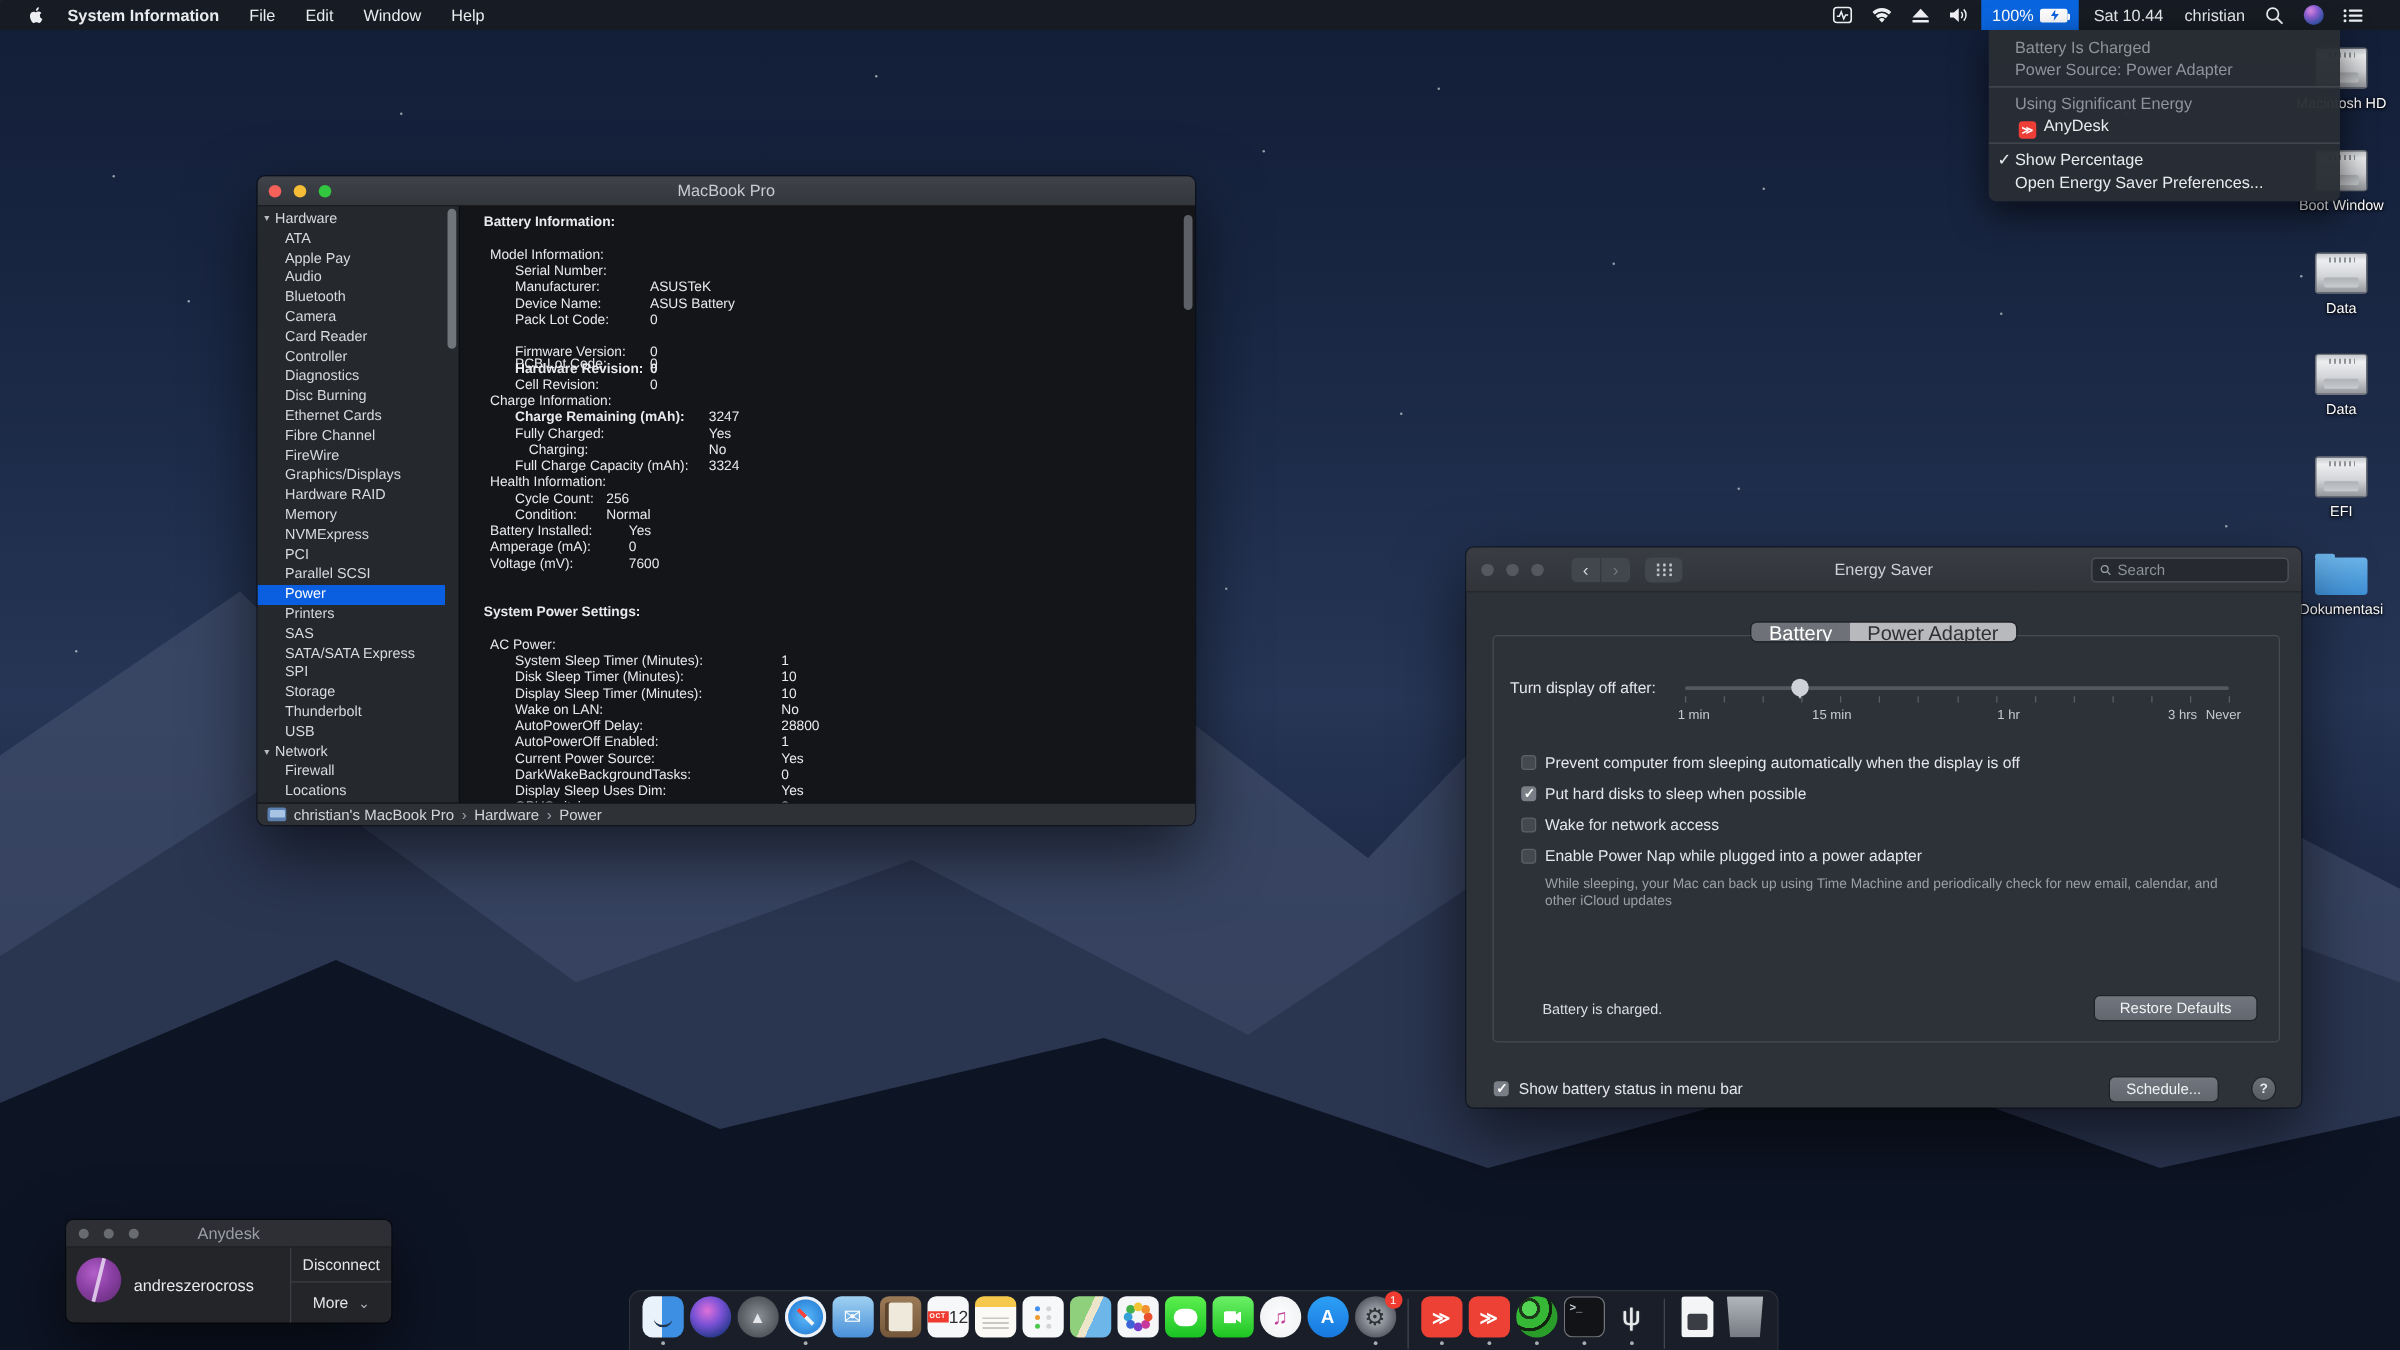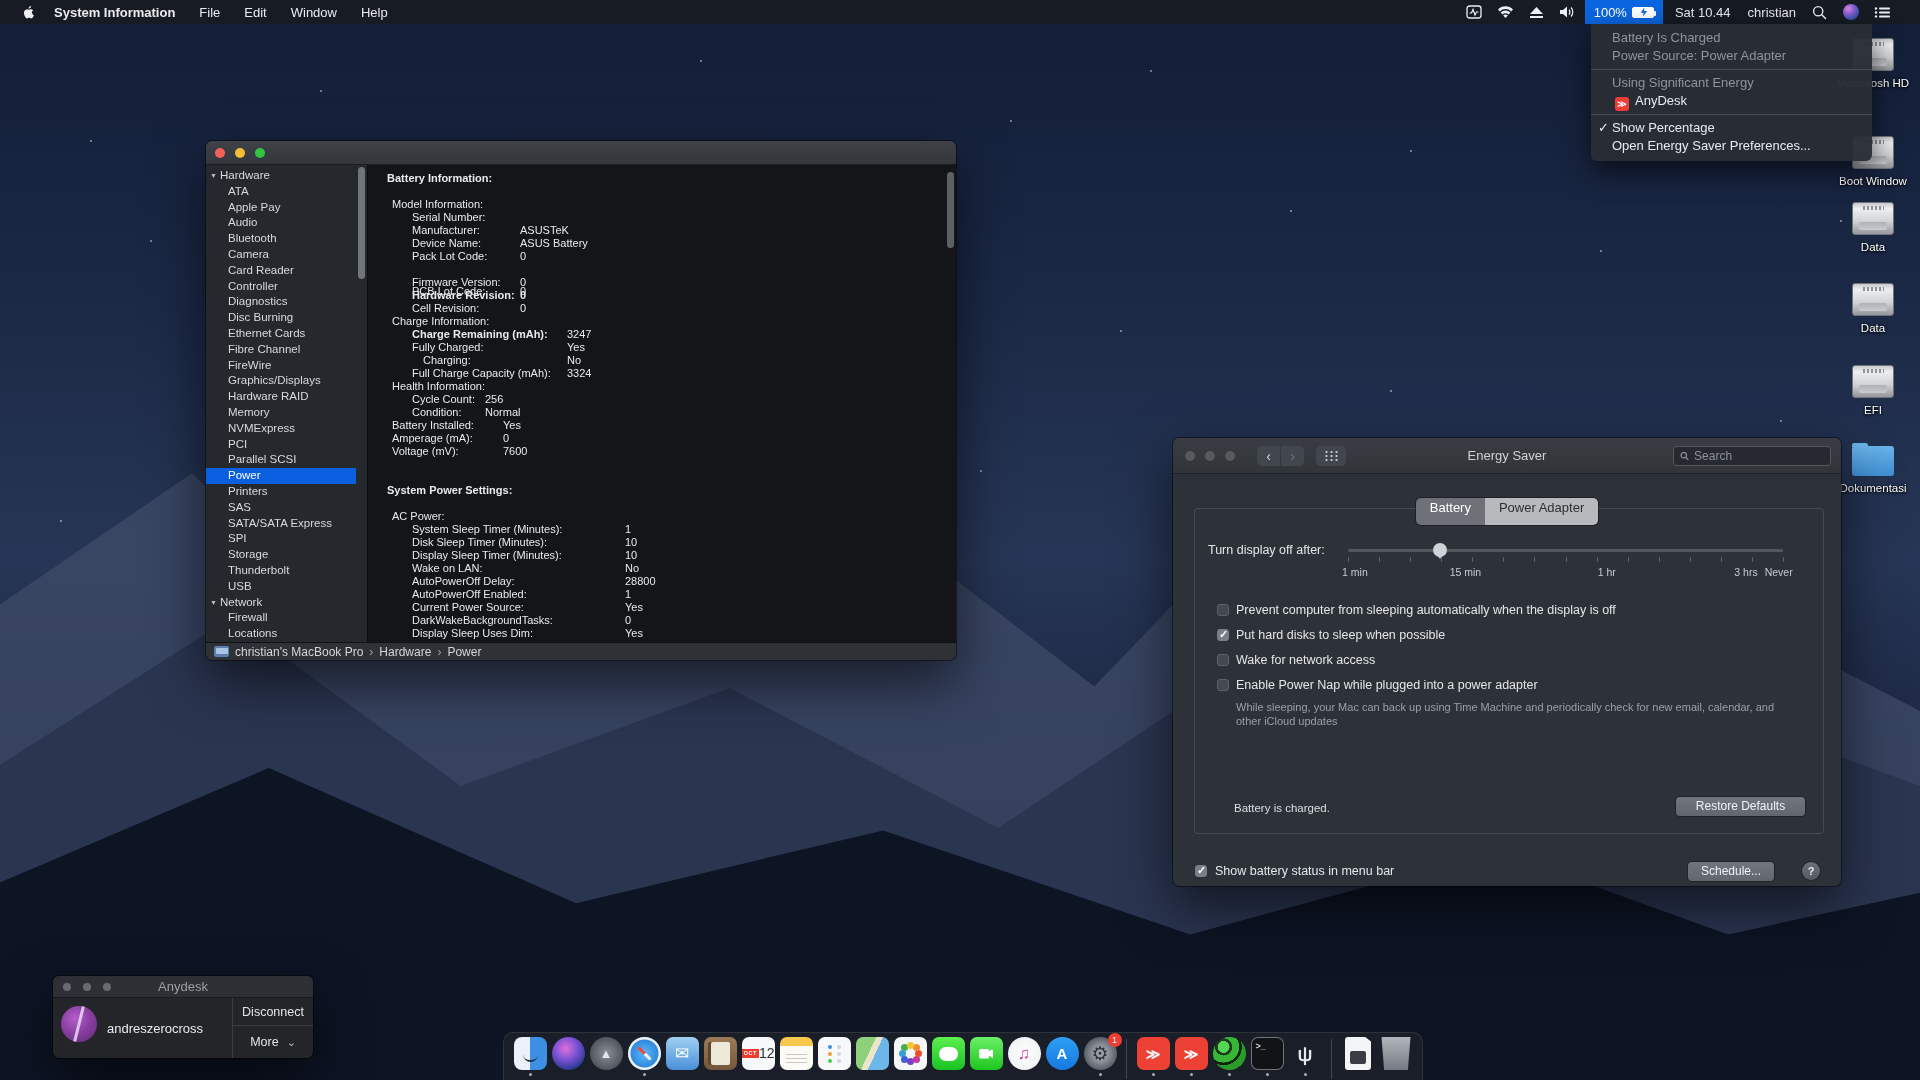--- a/index.html
+++ b/index.html
@@ -106,21 +106,21 @@
     background-image:radial-gradient(circle, #c9ccd0 1px, transparent 1.2px);
     background-size:5px 4px; }
   #es-title { position:absolute; left:0; right:0; text-align:center; font-size:13px; color:#cfd2d7; pointer-events:none; }
   #es-search { position:absolute; right:10px; top:8px; width:158px; height:20px; background:#26292f;
     border:1px solid #53565c; border-radius:4px; display:flex; align-items:center; padding:0 6px; gap:5px; }
   #es-search input { background:transparent; border:none; outline:none; color:#d6d9dd; font-size:12px; width:100%; }
   #es-search input::placeholder { color:#8d929a; }
 
   #es-tabs { position:absolute; left:0; right:0; top:60px; display:flex; justify-content:center; z-index:5; }
   .es-tabwrap { display:flex; border-radius:5px; overflow:hidden; box-shadow:0 0 0 1px rgba(0,0,0,.35); }
-  .es-tab { height:27px; line-height:20px; font-size:13px; padding:0 14px; }
+  .es-tab { height:15px; line-height:20px; font-size:16px; padding:0 14px; }
   .es-tab.sel { background:#6e7278; color:#fff; }
   .es-tab.unsel { background:#b7b9bc; color:#2e3033; }
   #es-panel { position:absolute; left:21px; top:70px; width:630px; height:326px; border:1px solid #474b51; border-radius:4px; }
 
   #es-sliderlabel { position:absolute; left:35px; top:105px; font-size:12.5px; color:#e4e6e9; }
   #es-track { position:absolute; left:175px; top:111px; width:435px; height:3px; border-radius:2px; background:#53575e; }
   #es-thumb { position:absolute; width:14px; height:14px; border-radius:50%; background:#cfd2d6; top:-6px; }
   #es-thumb::after { content:''; position:absolute; left:2px; top:9px;
     border-left:5px solid transparent; border-right:5px solid transparent; border-top:7px solid #cfd2d6; }
   .es-tick { position:absolute; top:119px; width:1px; height:5px; background:#5b5f66; }
@@ -249,21 +249,21 @@
   <div class="mtn" id="mtn-mid"></div>
   <div class="mtn" id="mtn-front"></div>
   <div id="stars"></div>
 </div>
 
 <div id="desk-icons">
     <div class="desk-item" style="top: 38px;">
       <div class="drive-icon"></div>
       <div class="desk-label">Macintosh HD</div>
     </div>
-    <div class="desk-item" style="top: 136px;">
+    <div class="desk-item" style="top: 120px;">
       <div class="drive-icon"></div>
       <div class="desk-label">Boot Window</div>
     </div>
     <div class="desk-item" style="top: 202px;">
       <div class="drive-icon"></div>
       <div class="desk-label">Data</div>
     </div>
     <div class="desk-item" style="top: 283px;">
       <div class="drive-icon"></div>
       <div class="desk-label">Data</div>
@@ -492,20 +492,21 @@
   <div id="es-help">?</div>
 </div>
 
 <div class="window" id="sysinfo">
   <div id="si-titlebar">
     <div id="si-traffic">
       <span class="tl" style="background:#f4605a"></span>
       <span class="tl" style="background:#f6bd36"></span>
       <span class="tl" style="background:#32c53f"></span>
     </div>
+    <div id="si-title">MacBook Pro</div>
   </div>
   <div id="si-sidebar">
     <div id="si-sidebar-list">
         <div class="si-row group"><span class="arrow">▼</span><span>Hardware</span></div>
         <div class="si-row item">ATA</div>
         <div class="si-row item">Apple Pay</div>
         <div class="si-row item">Audio</div>
         <div class="si-row item">Bluetooth</div>
         <div class="si-row item">Camera</div>
         <div class="si-row item">Card Reader</div>

